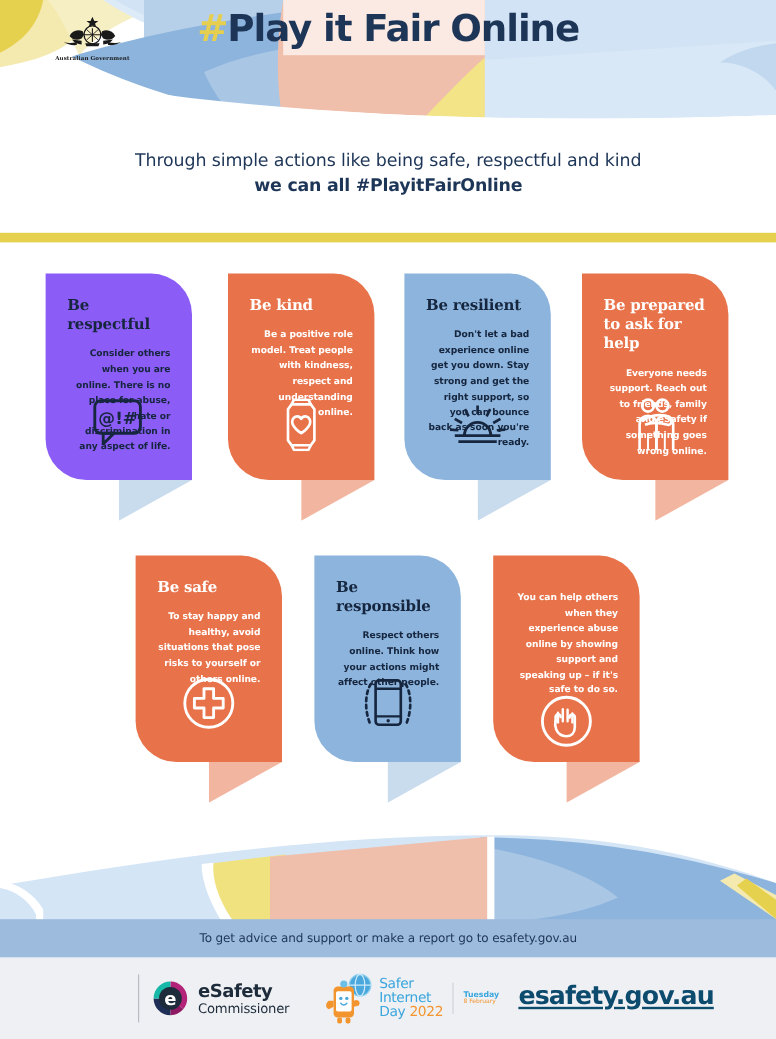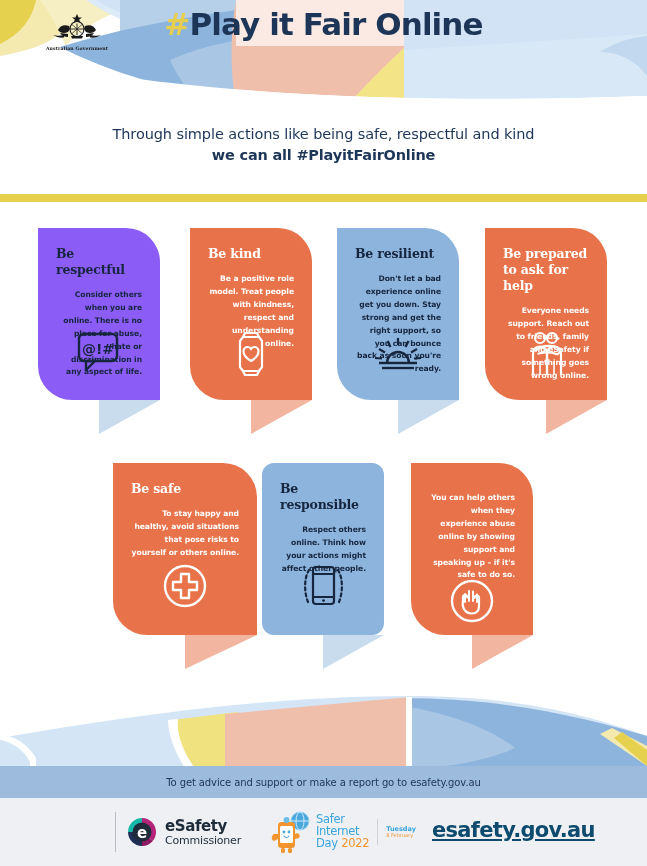--- a/index.html
+++ b/index.html
@@ -318,40 +318,40 @@
           </svg>
         </div>
       </div>
       <div class="card-tail">
         <svg viewBox="0 0 61 34" preserveAspectRatio="none">
             <path d="M0,0 L61,0 L0,34 Z" fill="#f2b6a0"></path>
           </svg>
       </div>
     </div>
 
-    <div class="card" style="left:113px; top:463px; width:144px; height:172px;border-radius:23px;">
+    <div class="card" style="left:113px; top:463px; width:122px; height:172px;border-radius:23px;">
       <div class="card-body" style="background:#e8734a;">
         <div class="card-title light">Be safe</div>
         <div class="card-text light">To stay happy and healthy, avoid situations that pose risks to yourself or others online.</div>
         <div class="card-icon" style="top:100px;">
           <svg width="46" height="46" viewBox="0 0 46 46">
             <circle cx="23" cy="23" r="20" fill="none" stroke="#ffffff" stroke-width="2.4"></circle>
             <path d="M19,11 L27,11 L27,19 L35,19 L35,27 L27,27 L27,35 L19,35 L19,27 L11,27 L11,19 L19,19 Z" fill="none" stroke="#ffffff" stroke-width="2.4" stroke-linejoin="round"></path>
           </svg>
         </div>
       </div>
       <div class="card-tail">
         <svg viewBox="0 0 61 34" preserveAspectRatio="none">
             <path d="M0,0 L61,0 L0,34 Z" fill="#f2b6a0"></path>
           </svg>
       </div>
     </div>
 
     <div class="card" style="left:262px; top:463px; width:122px; height:172px;">
-      <div class="card-body" style="background:#8cb4dd;border-radius:12px;">
+      <div class="card-body" style="background:#8cb4dd;">
         <div class="card-title dark">Be responsible</div>
         <div class="card-text dark">Respect others online. Think how your actions might affect other people.</div>
         <div class="card-icon" style="top:98px;">
           <svg width="52" height="48" viewBox="0 0 52 48">
             <rect x="16" y="6" width="21" height="37" rx="3" fill="none" stroke="#16263f" stroke-width="2.2"></rect>
             <line x1="16" y1="13" x2="37" y2="13" stroke="#16263f" stroke-width="2"></line>
             <line x1="16" y1="36" x2="37" y2="36" stroke="#16263f" stroke-width="2"></line>
             <circle cx="26.5" cy="39.6" r="1.4" fill="#16263f"></circle>
             <path d="M12,9 C7,17 7,31 11,41" fill="none" stroke="#16263f" stroke-width="2.2" stroke-dasharray="3,3" stroke-linecap="round"></path>
             <path d="M41,9 C46,17 46,31 42,41" fill="none" stroke="#16263f" stroke-width="2.2" stroke-dasharray="3,3" stroke-linecap="round"></path>

